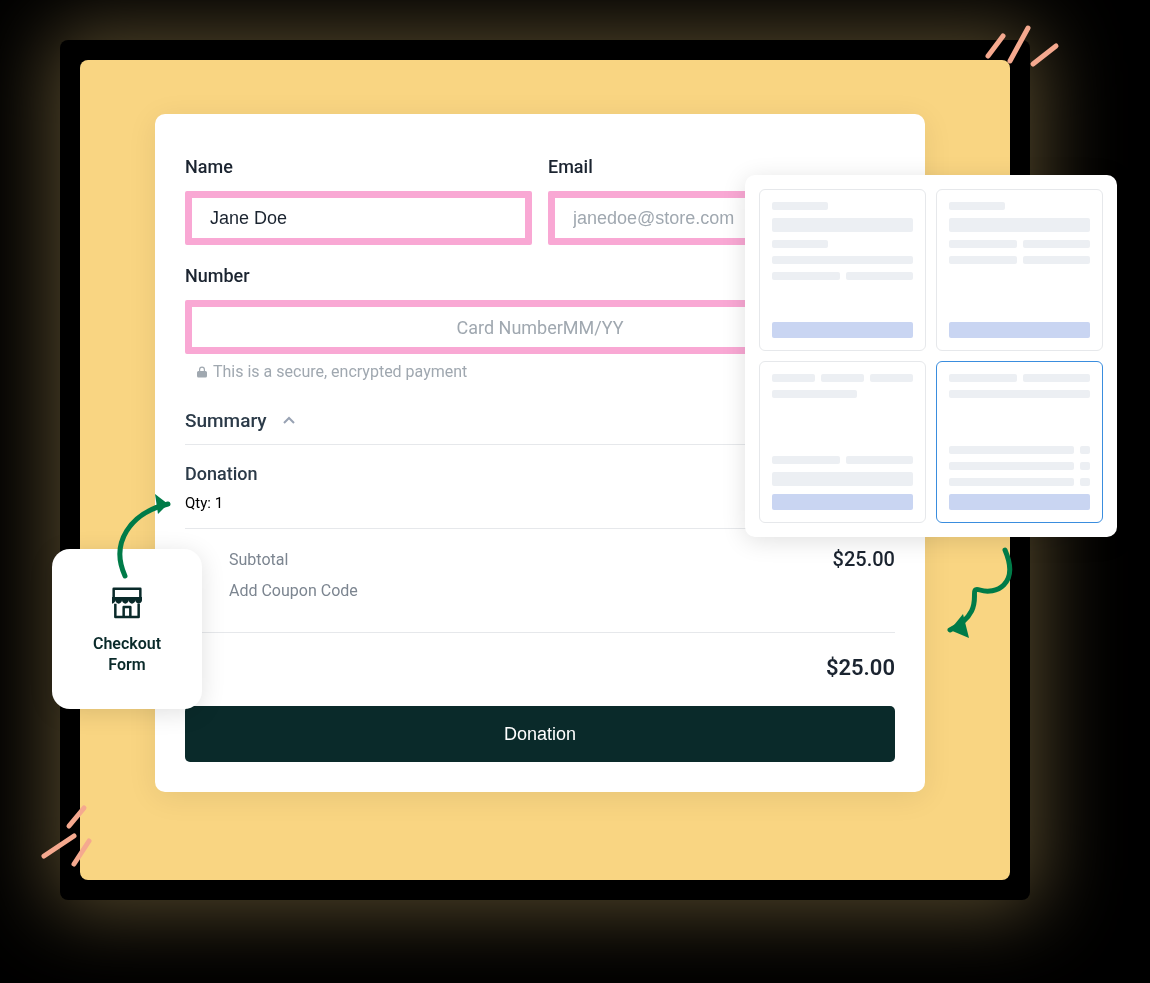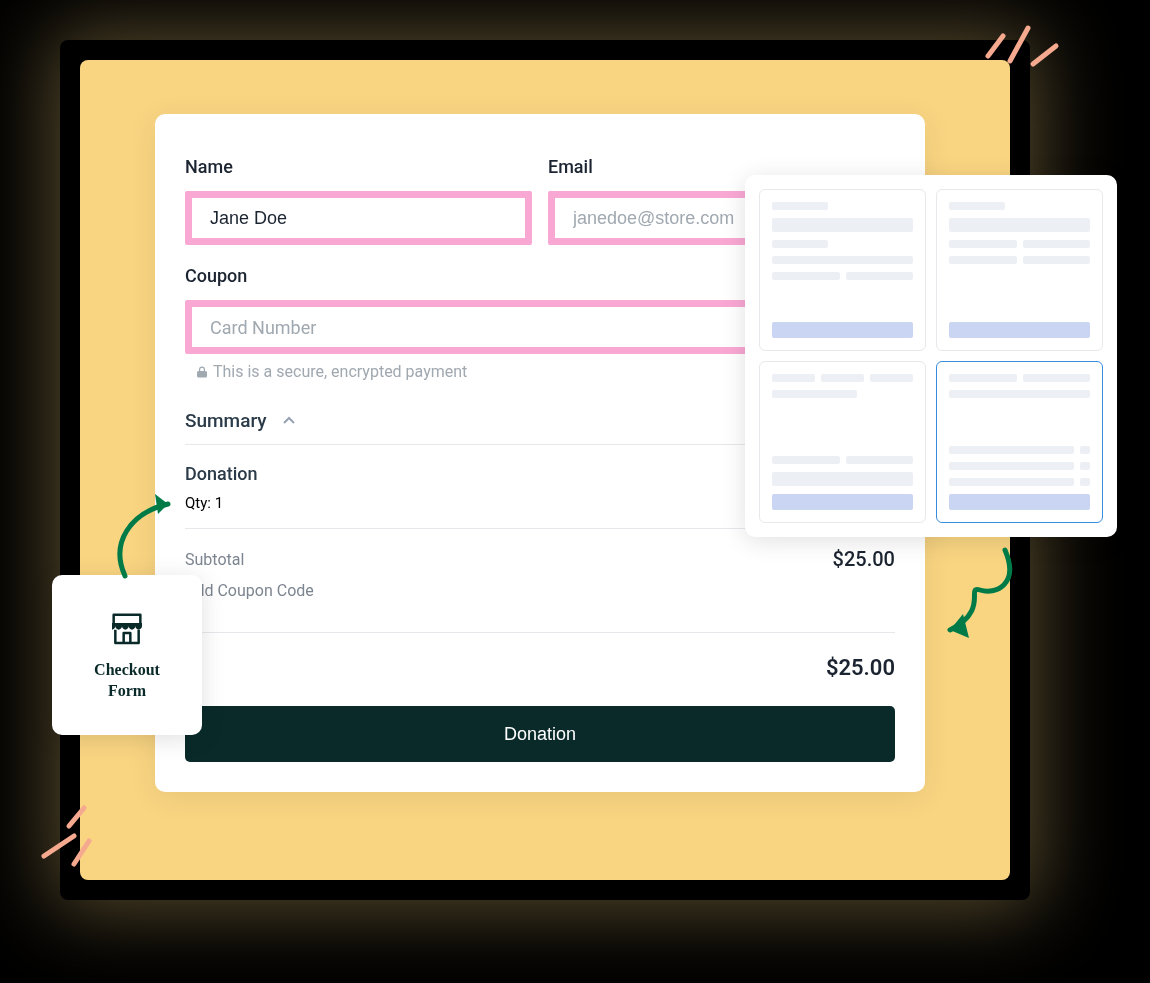--- a/index.html
+++ b/index.html
@@ -57,21 +57,21 @@
   width: 100%;
   height: 54px;
   border: 7px solid #f9a8d4;
   border-radius: 2px;
   padding: 8px 18px;
   font-size: 18px;
   color: #1b2430;
   background: #fff;
 }
 .field input::placeholder { color: #a0a8b0; }
-.card-row { display: flex; align-items: center; justify-content: space-between; }
+.card-row { display: flex; align-items: center; justify-content: center; }
 .card-row span { color: #a0a8b0; font-size: 18px; }
 .secure {
   display: flex;
   align-items: center;
   gap: 6px;
   margin-top: 8px;
   margin-left: 12px;
   color: #a0a8b0;
   font-size: 16px;
 }
@@ -88,21 +88,21 @@
 .summary-head h3 { font-size: 19px; font-weight: 500; color: #2b3a48; }
 .chev { width: 16px; height: 16px; }
 .chev path { stroke: #98a2b3; stroke-width: 2; fill: none; }
 
 .item-block { padding: 18px 0 16px 0; border-bottom: 1px solid #e6e8eb; }
 .item-block h4 { font-size: 18px; color: #2b3a48; font-weight: 500; margin-bottom: 10px; }
 .item-block .qty { color: #000000; font-size: 15px; }
 
 .subtotal-block { padding: 18px 0 22px 0; border-bottom: 1px solid #e6e8eb; }
 .line { display: flex; justify-content: space-between; align-items: center; margin-bottom: 10px; }
-.line .label { color: #7c8590; font-size: 16px; }
+.line .label { color: #7c8590; font-size: 16px; margin-left: 44px; }
 .line .label.link { cursor: default; }
 .line .amount { color: #1b2430; font-size: 20px; font-weight: 500; }
 
 .total-block { padding: 22px 0 10px 0; display: flex; justify-content: flex-end; }
 .total-block .amount { color: #1b2430; font-size: 22px; font-weight: 600; }
 
 .purchase-btn {
   width: 100%;
   height: 56px;
   background: #0a2a2a;
@@ -111,33 +111,32 @@
   font-weight: 500;
   border: none;
   border-radius: 5px;
   margin-top: 16px;
   cursor: pointer;
 }
 
 
 .store-card {
   position: absolute;
-  top: 575px;
+  top: 549px;
   left: 52px;
   width: 150px;
   height: 160px;
   background: #fff;
-  border-radius: 10px;
+  border-radius: 18px;
   box-shadow: 0 4px 25px rgba(0,0,0,0.12);
   display: flex;
   flex-direction: column;
   align-items: center;
   justify-content: center;
   gap: 12px;
-  font-family: Liberation Serif, serif;
 }
 .store-card svg { width: 40px; height: 40px; }
 .store-card .label {
   color: #0a2a2a;
   font-size: 16px;
   font-weight: 600;
   text-align: center;
   line-height: 1.3;
 }
 
@@ -212,21 +211,21 @@
       <label>Name</label>
       <input type="text" value="Jane Doe" style="">
     </div>
     <div class="field">
       <label>Email</label>
       <input type="text" placeholder="janedoe@store.com" style="">
     </div>
   </div>
 
   <div class="field" style="margin-bottom:0">
-    <label>Coupon</label>
+    <label>Number</label>
     <div class="card-row">
       <span>Card Number</span>
       <span>MM/YY</span>
     </div>
     <div class="secure">
       <svg viewBox="0 0 10 12">
           <path d="M2 5V3.5a3 3 0 016 0V5h.5A1.5 1.5 0 0110 6.5V10a1.5 1.5 0 01-1.5 1.5h-7A1.5 1.5 0 010 10V6.5A1.5 1.5 0 011.5 5H2zm1.2 0h3.6V3.5a1.8 1.8 0 10-3.6 0V5z"></path>
         </svg>
       <span>This is a secure, encrypted payment</span>
     </div>

